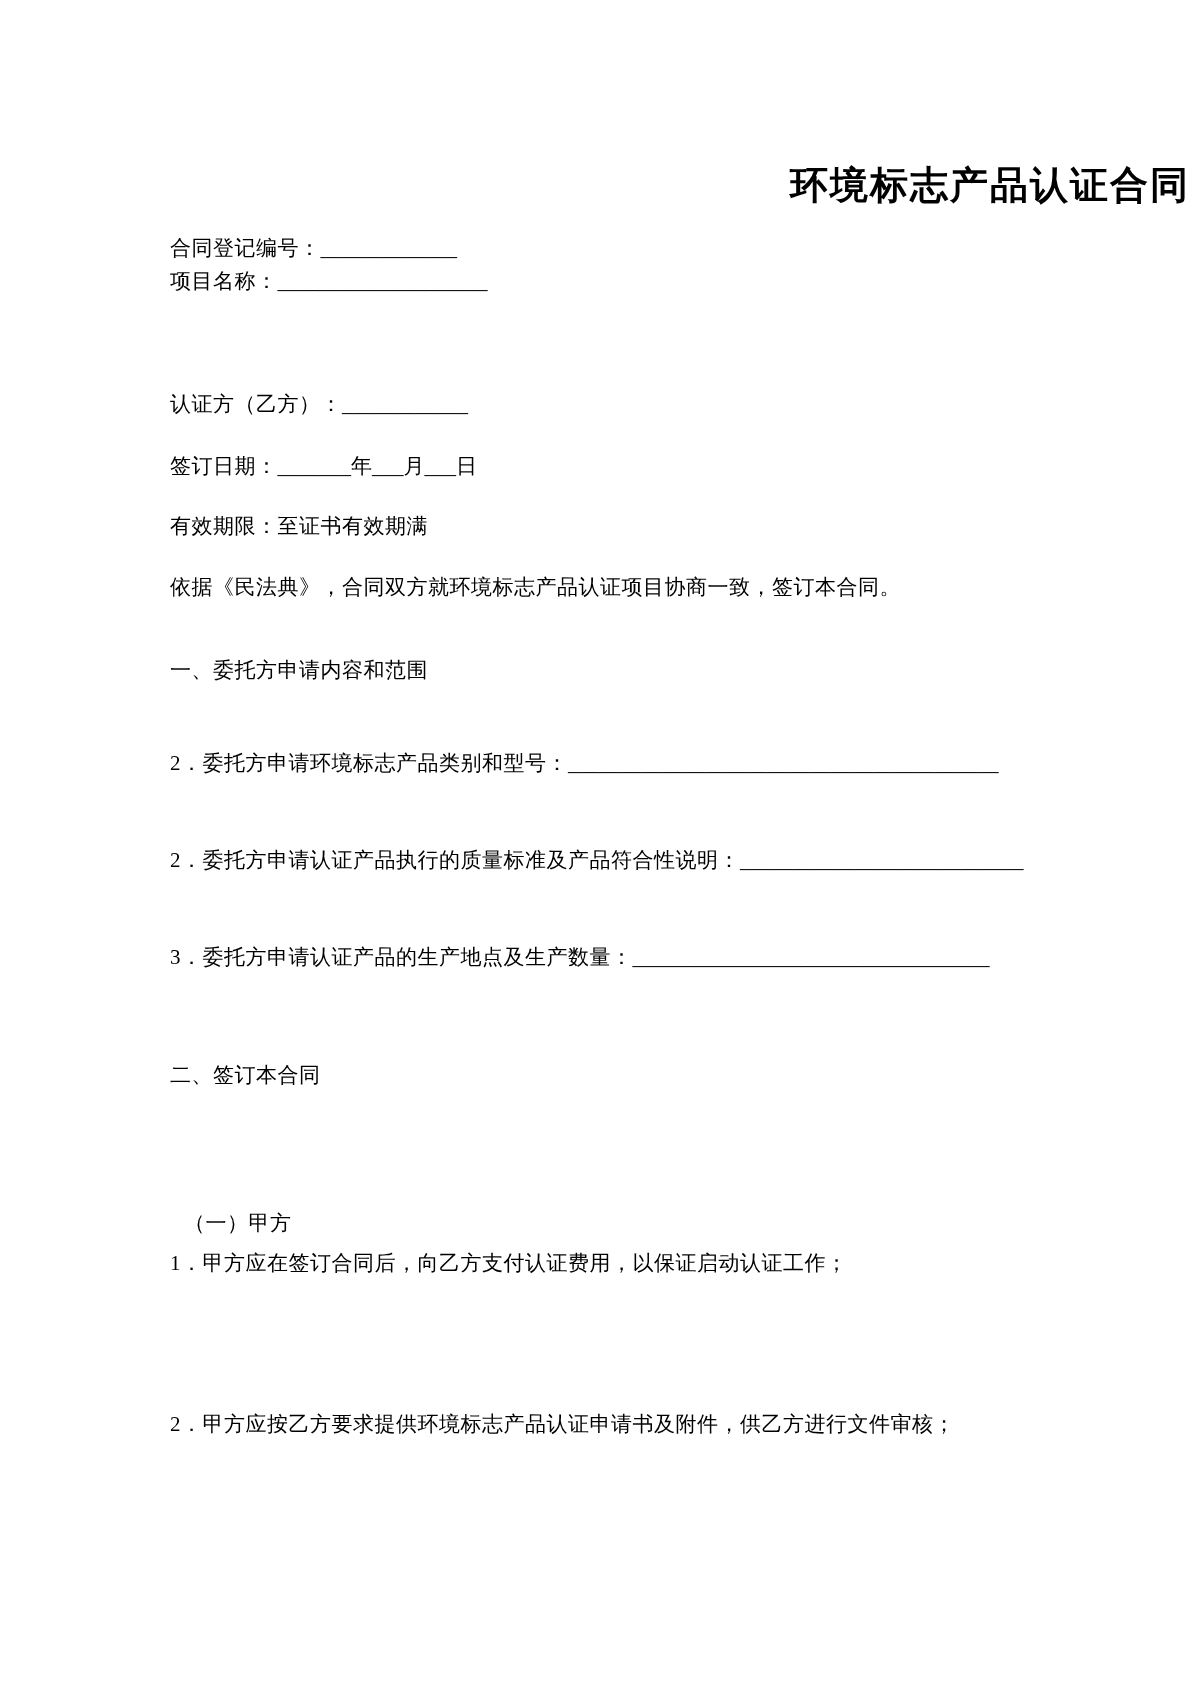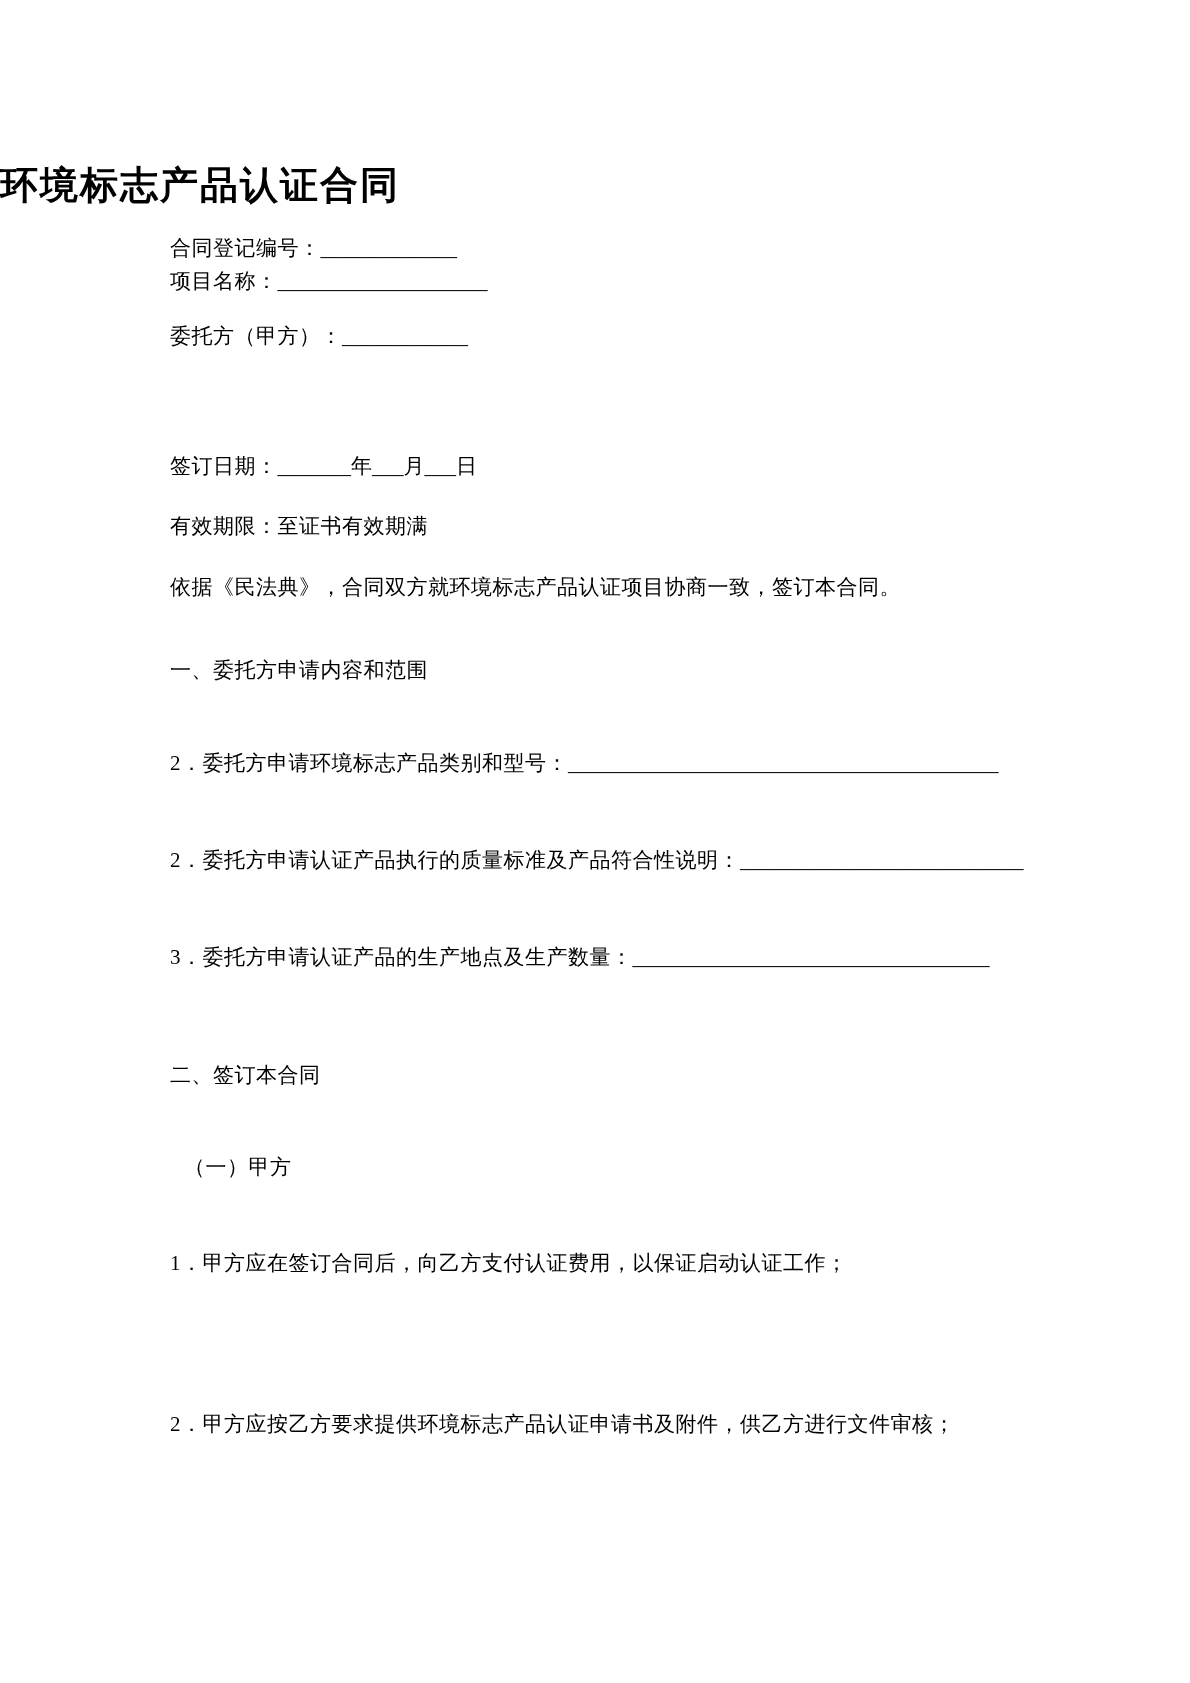--- a/index.html
+++ b/index.html
@@ -10,21 +10,21 @@
     background:#ffffff;
     color:#000000;
     font-family:"Liberation Serif","DejaVu Serif",serif;
     overflow:hidden;
   }
   .doc-title{
     position:absolute;
     left:0; top:160px;
     width:100%;
     margin:0;
-    text-align:left;
+    text-align:right;
     font-size:38px;
     font-weight:bold;
     letter-spacing:2px;
   }
   .ln{
     position:absolute;
     left:170px;
     width:868px;
     margin:0;
     font-size:21px;
@@ -43,39 +43,39 @@
 <body>
 
 <div class="page">
 
   <h1 class="doc-title">环境标志产品认证合同</h1>
 
   <p class="ln" style="top:233px"><span>合同登记编号：</span><span class="blank">_____________</span></p>
 
   <p class="ln" style="top:266px"><span>项目名称：</span><span class="blank">____________________</span></p>
 
-  <p class="ln" style="top:321px"><span>委托方（甲方）：</span><span class="blank">____________</span></p>
 
+  <p class="ln" style="top:389px"><span>认证方（乙方）：</span><span class="blank">____________</span></p>
 
   <p class="ln" style="top:451px"><span>签订日期：</span><span class="blank">_______年___月___日</span></p>
 
   <p class="ln" style="top:511px"><span>有效期限：</span><span>至证书有效期满</span></p>
 
   <p class="ln" style="top:572px">依据《民法典》，合同双方就环境标志产品认证项目协商一致，签订本合同。</p>
 
   <p class="ln" style="top:655px">一、委托方申请内容和范围</p>
 
   <p class="ln" style="top:748px"><span>2．委托方申请环境标志产品类别和型号：</span><span class="blank">_________________________________________</span></p>
 
   <p class="ln" style="top:845px"><span>2．委托方申请认证产品执行的质量标准及产品符合性说明：</span><span class="blank">___________________________</span></p>
 
   <p class="ln" style="top:942px"><span>3．委托方申请认证产品的生产地点及生产数量：</span><span class="blank">__________________________________</span></p>
 
   <p class="ln" style="top:1060px">二、签订本合同</p>
 
-  <p class="ln indent" style="top:1152px">（一）甲方</p>
+  <p class="ln indent" style="top:1208px">（一）甲方</p>
 
   <p class="ln" style="top:1248px">1．甲方应在签订合同后，向乙方支付认证费用，以保证启动认证工作；</p>
 
   <p class="ln" style="top:1409px">2．甲方应按乙方要求提供环境标志产品认证申请书及附件，供乙方进行文件审核；</p>
 
 
 </div>
 
 </body></html>

